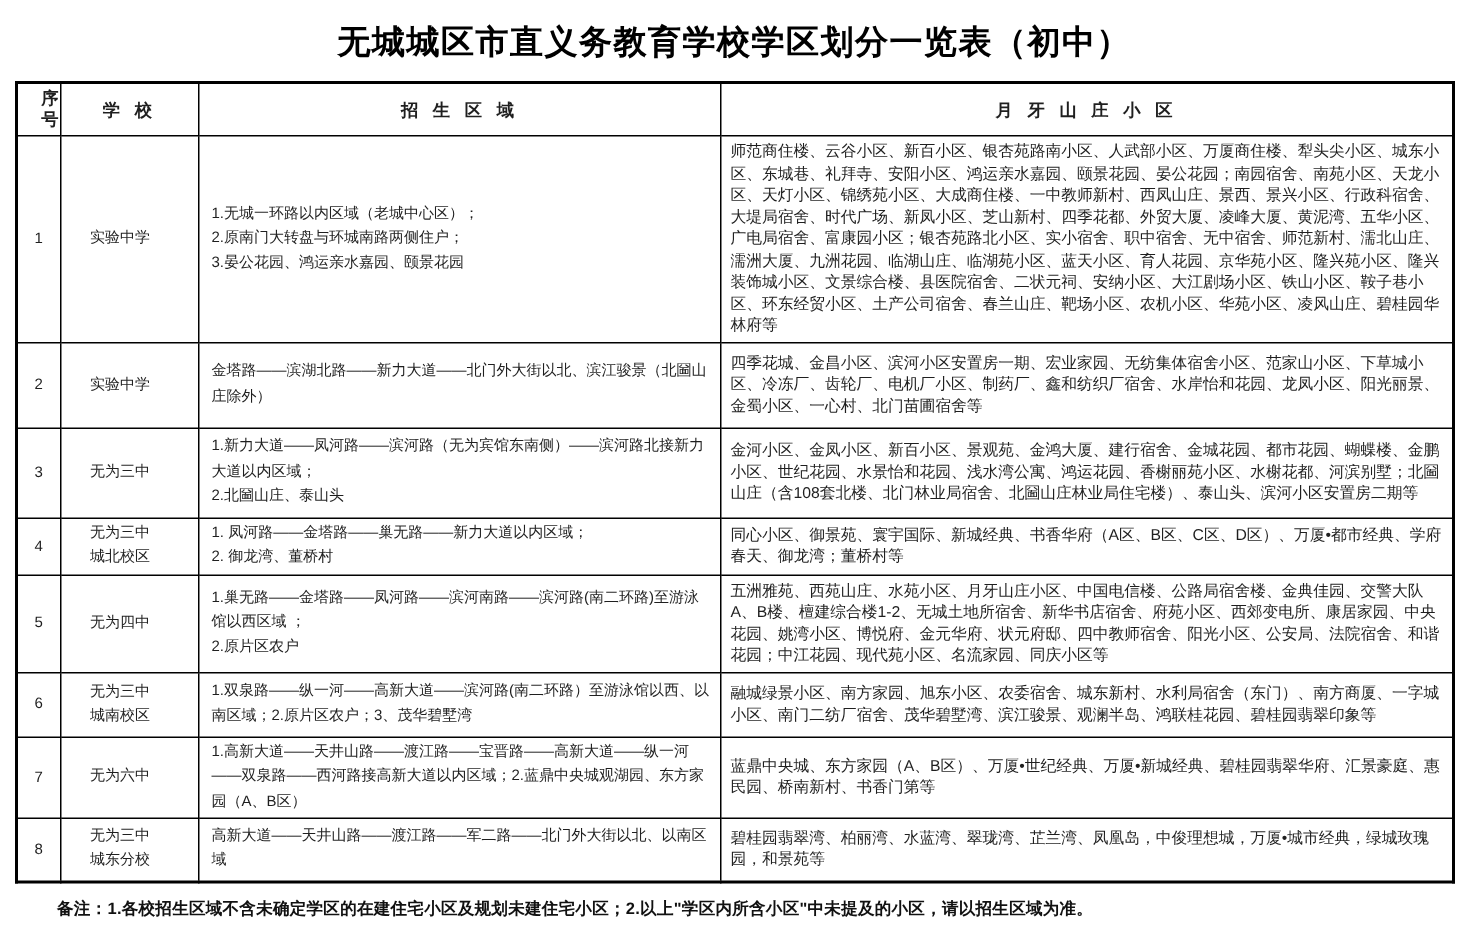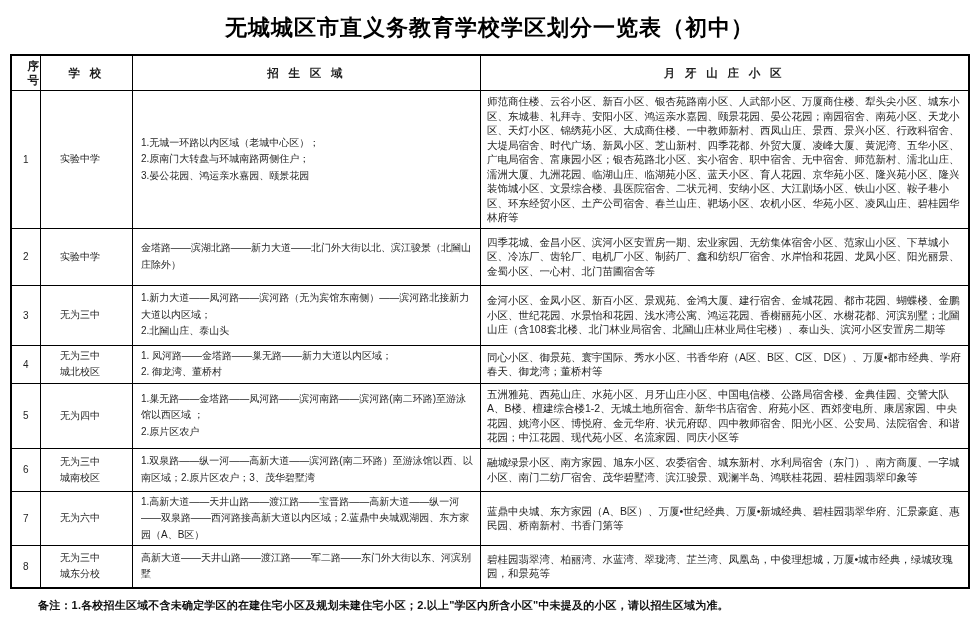--- a/index.html
+++ b/index.html
@@ -77,21 +77,21 @@
       <td class="c-area">1.新力大道——凤河路——滨河路（无为宾馆东南侧）——滨河路北接新力大道以内区域；
 2.北圙山庄、泰山头</td>
       <td class="c-com"><span>金河小区、金凤小区、新百小区、景观苑、金鸿大厦、建行宿舍、金城花园、都市花园、蝴蝶楼、金鹏小区、世纪花园、水景怡和花园、浅水湾公寓、鸿运花园、香榭丽苑小区、水榭花都、河滨别墅；北圙山庄（含108套北楼、北门林业局宿舍、北圙山庄林业局住宅楼）、泰山头、滨河小区安置房二期等</span><b></b><span></span></td>
     </tr>
     <tr class="h4">
       <td class="c-no">4</td>
       <td class="c-school">无为三中
 城北校区</td>
       <td class="c-area">1. 凤河路——金塔路——巢无路——新力大道以内区域；
 2. 御龙湾、董桥村</td>
-      <td class="c-com"><span>同心小区、御景苑、寰宇国际、秀水小区、书香华府（A区、B区、C区、D区）、万厦•都市经典、学府春天、御龙湾；董桥村等</span><b></b><span></span></td>
+      <td class="c-com"><span>同心小区、御景苑、寰宇国际、新城经典、书香华府（A区、B区、C区、D区）、万厦•都市经典、学府春天、御龙湾；董桥村等</span><b></b><span></span></td>
     </tr>
     <tr class="h5">
       <td class="c-no">5</td>
       <td class="c-school">无为四中</td>
       <td class="c-area">1.巢无路——金塔路——凤河路——滨河南路——滨河路(南二环路)至游泳馆以西区域 ；
 2.原片区农户</td>
       <td class="c-com"><span>五洲雅苑、西苑山庄、水苑小区、月牙山庄小区、中国电信楼、公路局宿舍楼、金典佳园、交警大队A、B楼、檀建综合楼1-2、无城土地所宿舍、新华书店宿舍、府苑小区、西郊变电所、康居家园、中央花园、姚湾小区、博悦府、金元华府、状元府邸、四中教师宿舍、阳光小区、公安局、法院宿舍、和谐花园；中江花园、现代苑小区、名流家园、同庆小区等</span><b></b><span></span></td>
     </tr>
     <tr class="h6">
       <td class="c-no">6</td>
@@ -103,19 +103,19 @@
     <tr class="h7">
       <td class="c-no">7</td>
       <td class="c-school">无为六中</td>
       <td class="c-area">1.高新大道——天井山路——渡江路——宝晋路——高新大道——纵一河——双泉路——西河路接高新大道以内区域；2.蓝鼎中央城观湖园、东方家园（A、B区）</td>
       <td class="c-com"><span>蓝鼎中央城、东方家园（A、B区）、万厦•世纪经典、万厦•新城经典、碧桂园翡翠华府、汇景豪庭、惠民园、桥南新村、</span><b>书香门第</b><span>等</span></td>
     </tr>
     <tr class="h8">
       <td class="c-no">8</td>
       <td class="c-school">无为三中
 城东分校</td>
-      <td class="c-area">高新大道——天井山路——渡江路——军二路——东门外大街以东、河滨别墅</td>
+      <td class="c-area">高新大道——天井山路——渡江路——军二路——北门外大街以北、以南区域</td>
       <td class="c-com"><span>碧桂园翡翠湾、柏丽湾、水蓝湾、翠珑湾、芷兰湾、凤凰岛，中俊理想城，万厦•城市经典，绿城玫瑰园，和景苑等</span><b></b><span></span></td>
     </tr>
   </tbody>
 </table>
 
 <div class="footnote">备注：1.各校招生区域不含未确定学区的在建住宅小区及规划未建住宅小区；2.以上"学区内所含小区"中未提及的小区，请以招生区域为准。</div>
 
 </body></html>

